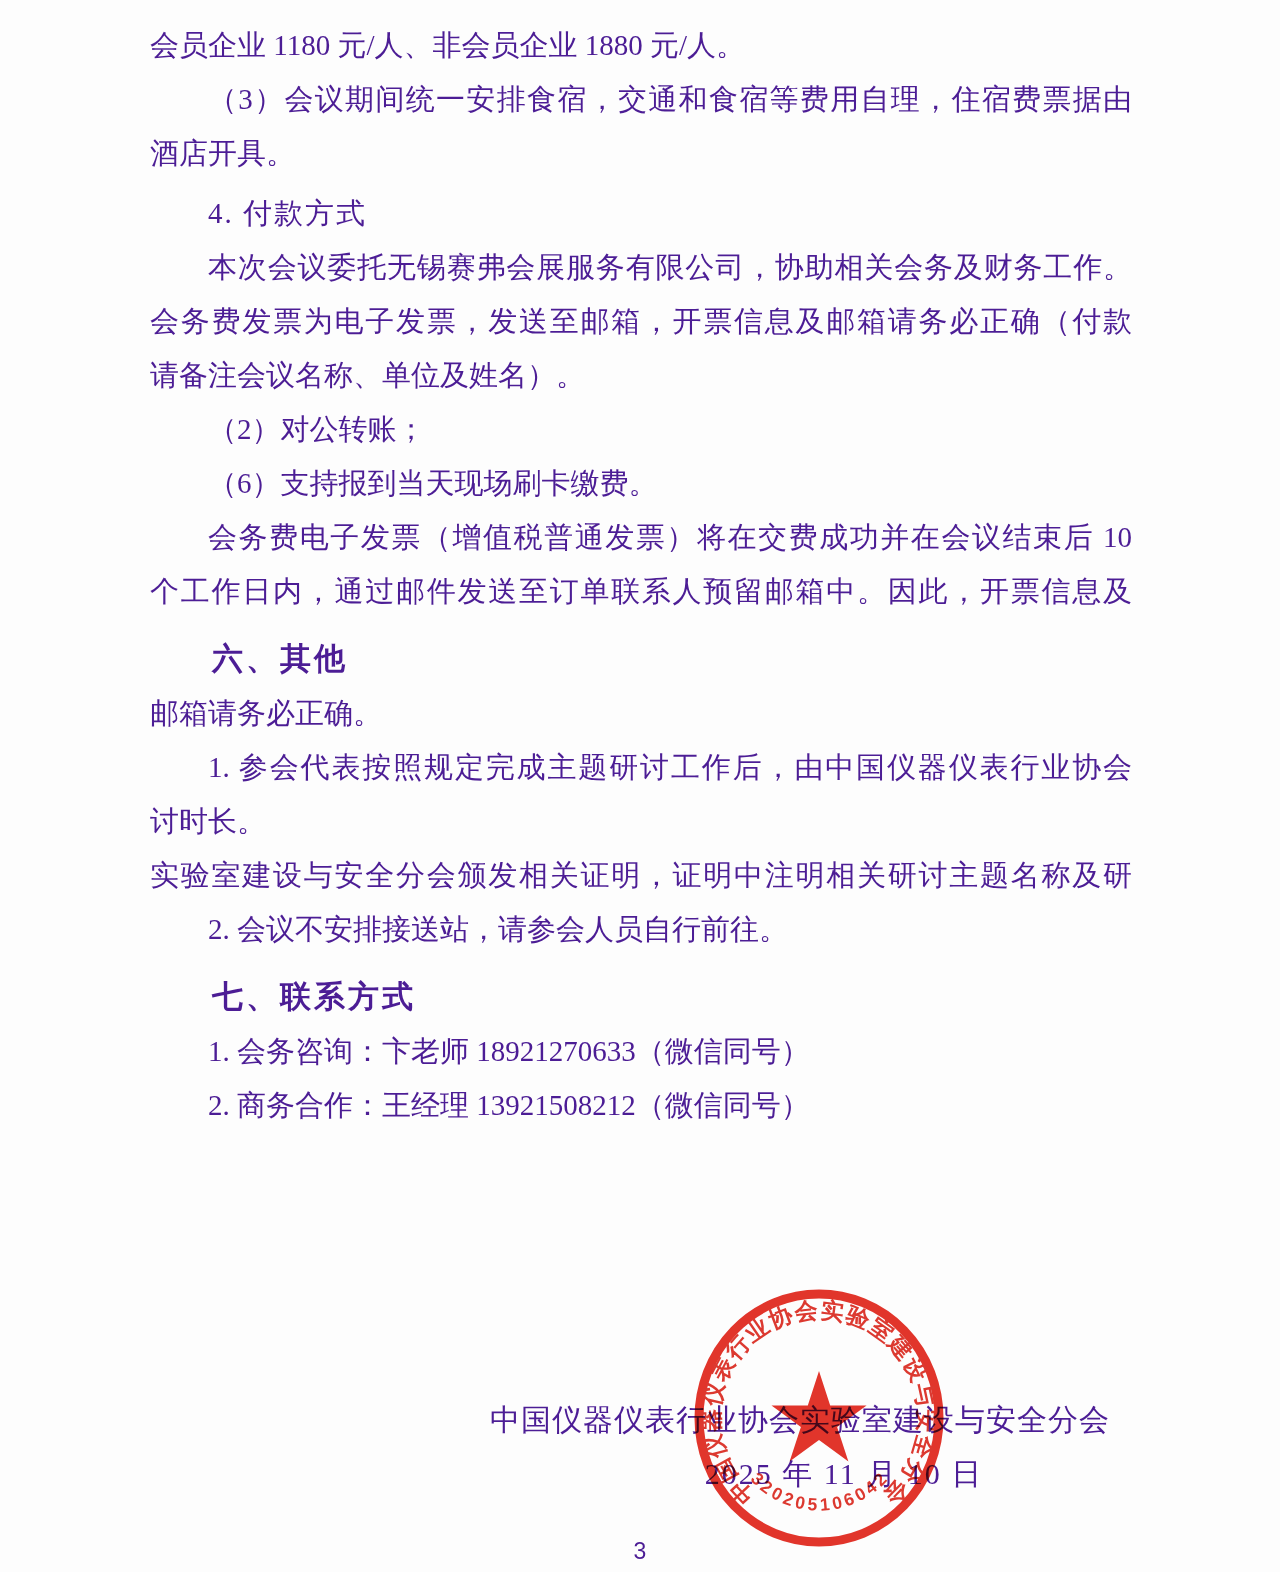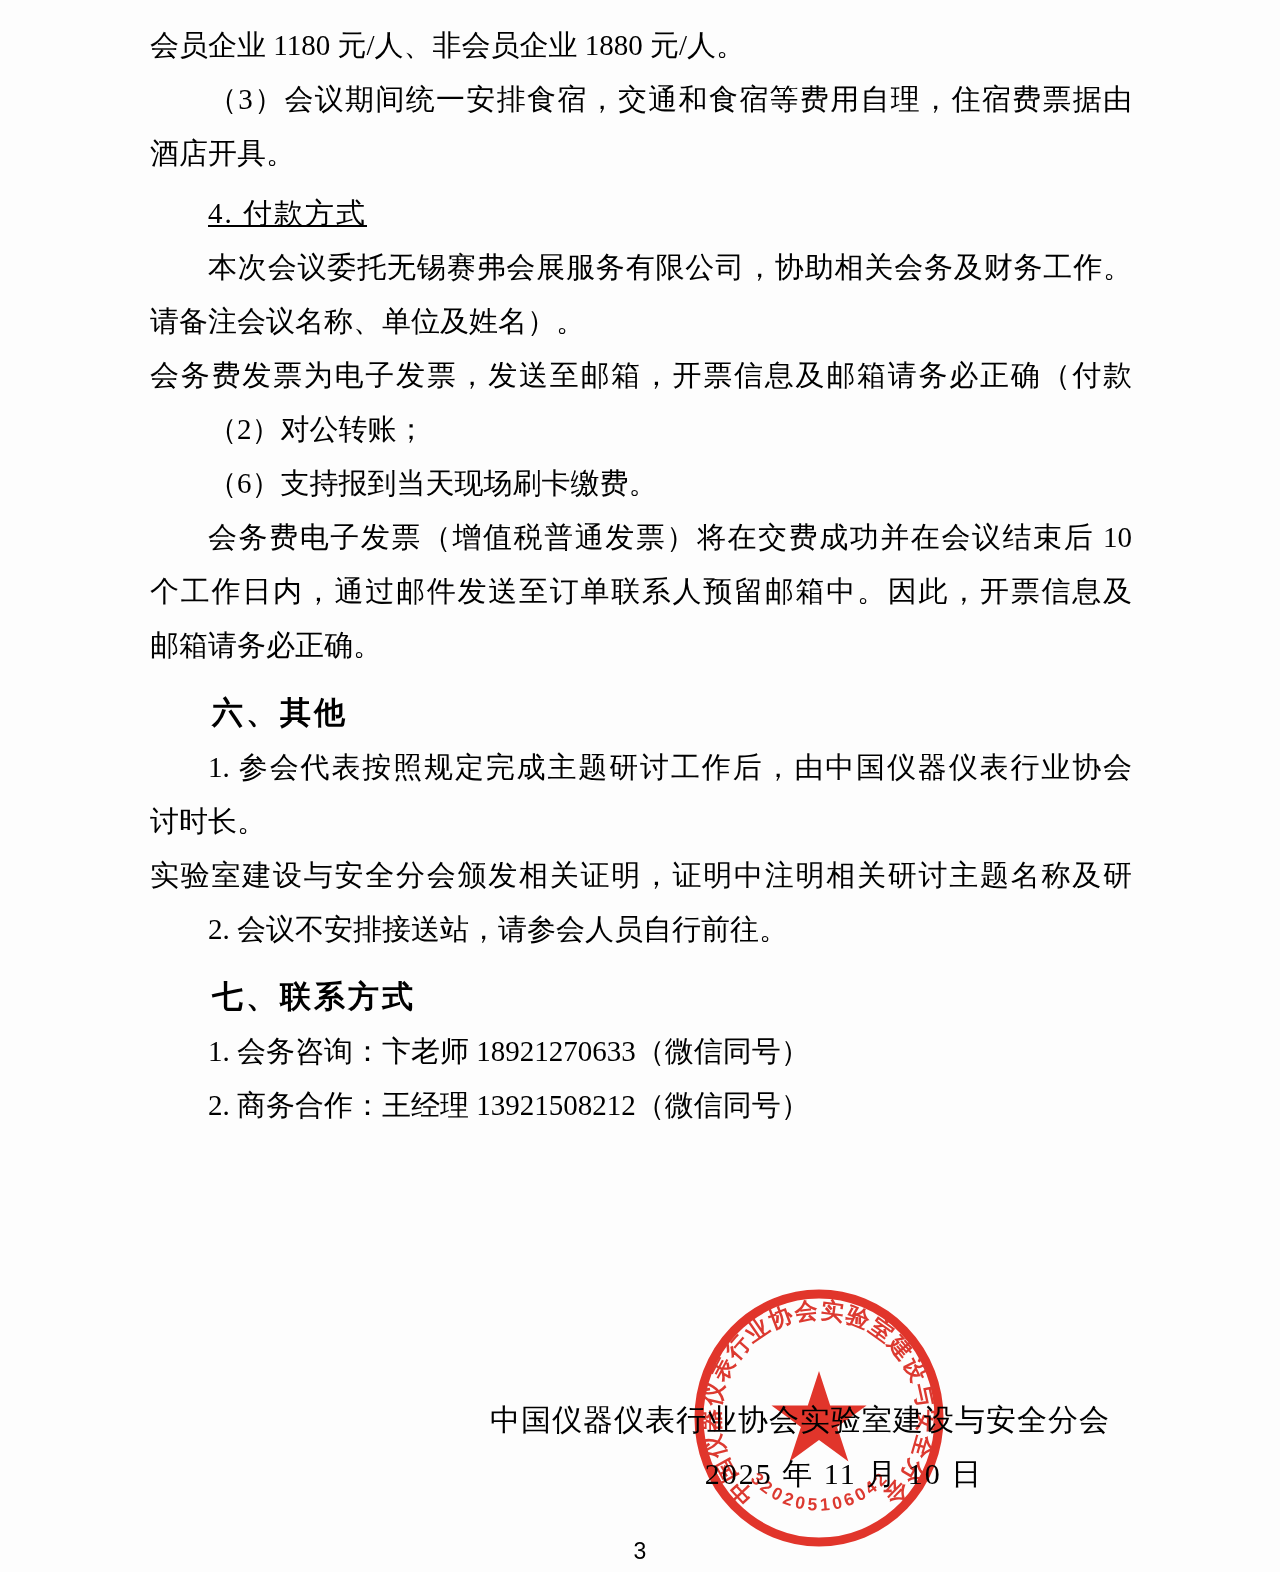--- a/index.html
+++ b/index.html
@@ -1,28 +1,28 @@
 <!DOCTYPE html>
 <html><head>
 <meta charset="utf-8">
 <style>
   * { margin:0; padding:0; box-sizing:border-box; }
   html,body { background:#ffffff; }
   .page {
     position:relative; width:1280px; height:1572px; margin:0 auto;
     background:#fdfdfd; overflow:hidden;
     font-family:"Liberation Serif","DejaVu Serif",serif;
-    color:#000000;
+    color:#4c1d95;
   }
   .doc { position:absolute; left:150px; top:18px; width:982px;
          font-size:29px; line-height:54px; }
   .line { min-height:54px; }
   .ind  { text-indent:2em; }
   .fill { text-align:justify; text-align-last:justify; }
-  .sub  { margin-top:6px; letter-spacing:2px;text-decoration:underline; }
+  .sub  { margin-top:6px; letter-spacing:2px; }
   .hd   { margin-top:14px; font-family:"Liberation Sans","DejaVu Sans",sans-serif;
           font-weight:700; font-size:31px; letter-spacing:3px; }
   .sig-org  { position:absolute; left:420px; top:1398px; width:760px; z-index:1;
               text-align:center; font-size:30px; line-height:44px; letter-spacing:1px; }
   .sig-date { position:absolute; left:584px; top:1452px; width:520px; z-index:1;
               text-align:center; font-size:30px; line-height:44px; letter-spacing:2px; }
   .page-num { position:absolute; left:0; top:1536px; width:100%; z-index:1;
               text-align:center; font-size:23px; line-height:30px;
               font-family:"Liberation Sans","DejaVu Sans",sans-serif; }
   .seal { position:absolute; left:688px; top:1284px; width:262px; height:268px;
@@ -35,28 +35,28 @@
 <body>
 
 <div class="page">
 
   <div class="doc">
     <div class="line">会员企业 1180 元/人、非会员企业 1880 元/人。</div>
     <div class="line ind fill">（3）会议期间统一安排食宿，交通和食宿等费用自理，住宿费票据由</div>
     <div class="line">酒店开具。</div>
     <div class="line ind sub">4. 付款方式</div>
     <div class="line ind fill">本次会议委托无锡赛弗会展服务有限公司，协助相关会务及财务工作。</div>
+    <div class="line fill">会务费发票为电子发票，发送至邮箱，开票信息及邮箱请务必正确（付款</div>
     <div class="line">请备注会议名称、单位及姓名）。</div>
-    <div class="line fill">会务费发票为电子发票，发送至邮箱，开票信息及邮箱请务必正确（付款</div>
     <div class="line ind">（2）对公转账；</div>
     <div class="line ind">（6）支持报到当天现场刷卡缴费。</div>
     <div class="line ind fill">会务费电子发票（增值税普通发票）将在交费成功并在会议结束后 10</div>
     <div class="line fill">个工作日内，通过邮件发送至订单联系人预留邮箱中。因此，开票信息及</div>
+    <div class="line ind hd">六、其他</div>
     <div class="line">邮箱请务必正确。</div>
-    <div class="line ind hd">六、其他</div>
     <div class="line ind fill">1. 参会代表按照规定完成主题研讨工作后，由中国仪器仪表行业协会</div>
     <div class="line">讨时长。</div>
     <div class="line fill">实验室建设与安全分会颁发相关证明，证明中注明相关研讨主题名称及研</div>
     <div class="line ind">2. 会议不安排接送站，请参会人员自行前往。</div>
     <div class="line ind hd">七、联系方式</div>
     <div class="line ind">1. 会务咨询：卞老师 18921270633（微信同号）</div>
     <div class="line ind">2. 商务合作：王经理 13921508212（微信同号）</div>
   </div>
 
   <div class="sig-org">中国仪器仪表行业协会实验室建设与安全分会</div>

